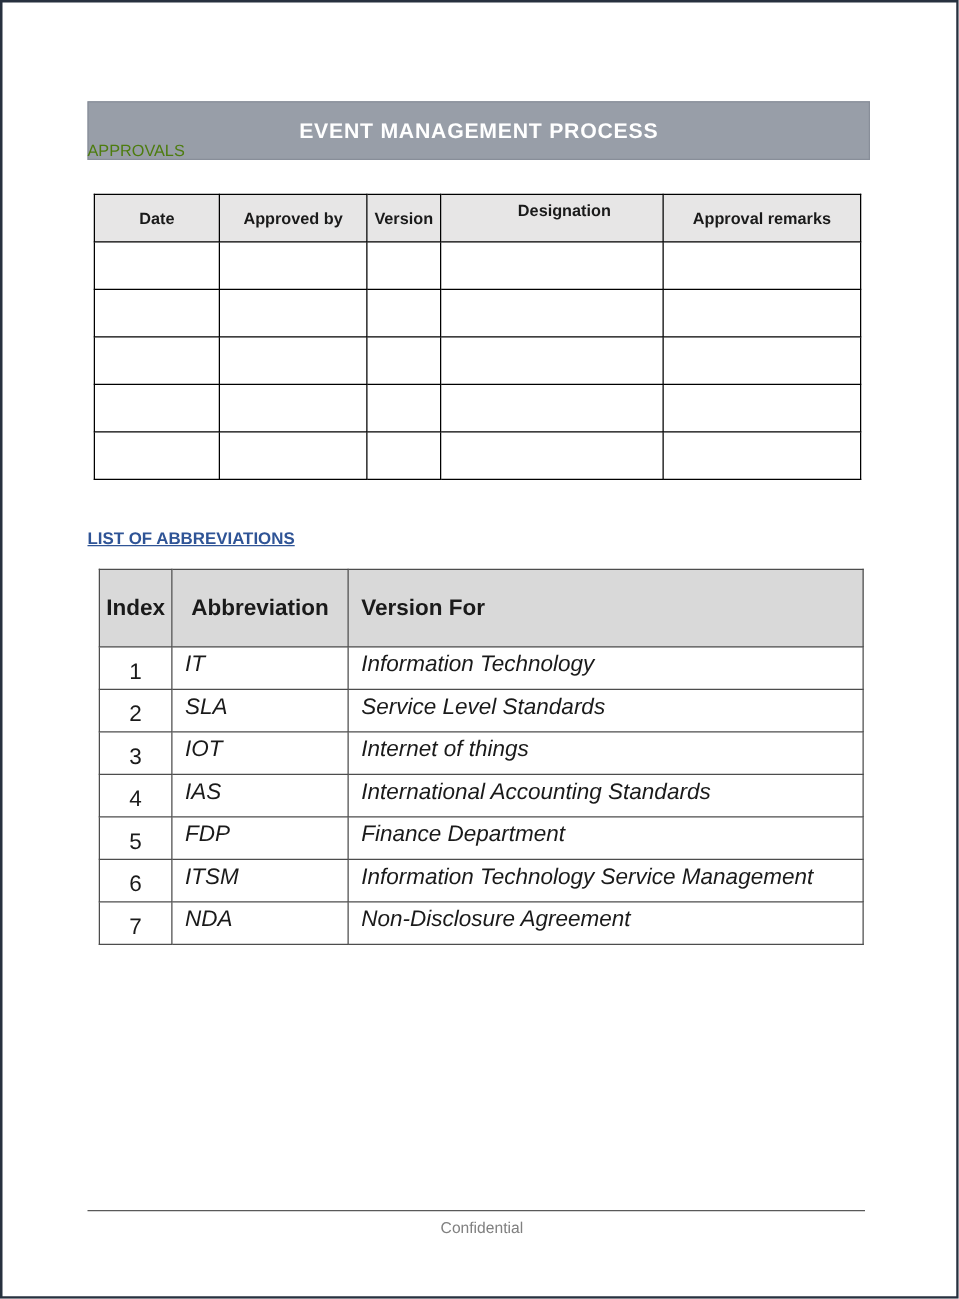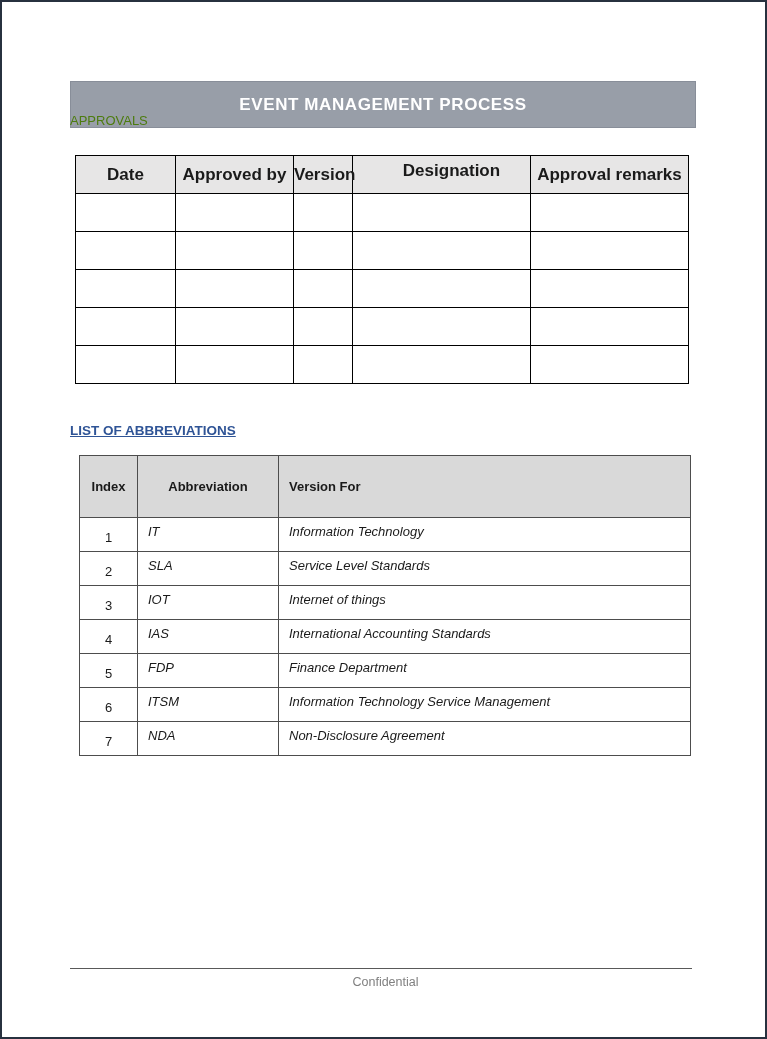--- a/index.html
+++ b/index.html
@@ -31,39 +31,39 @@
 
   
   .approvals-table {
     position:absolute; left:73px; top:153px; width:613px;
   }
   .approvals-table th, .approvals-table td {
     border:1px solid #000000;
   }
   .approvals-table th {
     height:38px; background:#e7e6e6;
-    font-size:17px; font-weight:bold; text-align:center; vertical-align:middle;
+    font-size:13px; font-weight:bold; text-align:center; vertical-align:middle;
   }
   .approvals-table th.va-top { vertical-align:top; padding-top:5px;padding-left:20px; }
   .approvals-table td { height:38px; background:#ffffff; }
 
   
   .abbr-heading {
     position:absolute; left:68px; top:421px;
     font-size:13.5px; font-weight:bold; color:#2f5496;
     text-decoration:underline;
   }
 
   
   .abbr-table {
     position:absolute; left:77px; top:453px; width:611px;
   }
   .abbr-table th, .abbr-table td {
     border:1px solid #4d4d4d;
-    font-size:13px;
+    font-size:18px;
   }
   .abbr-table th {
     height:62px; background:#d9d9d9;
     font-weight:bold; vertical-align:middle; text-align:center;
   }
   .abbr-table th.align-left { text-align:left; padding-left:10px; }
   .abbr-table td { height:34px; background:#ffffff; vertical-align:middle; }
   .abbr-table td.idx { text-align:center; padding-top:6px; }
   .abbr-table td.txt { text-align:left; padding-left:10px; padding-bottom:6px;font-style:italic; }
 

